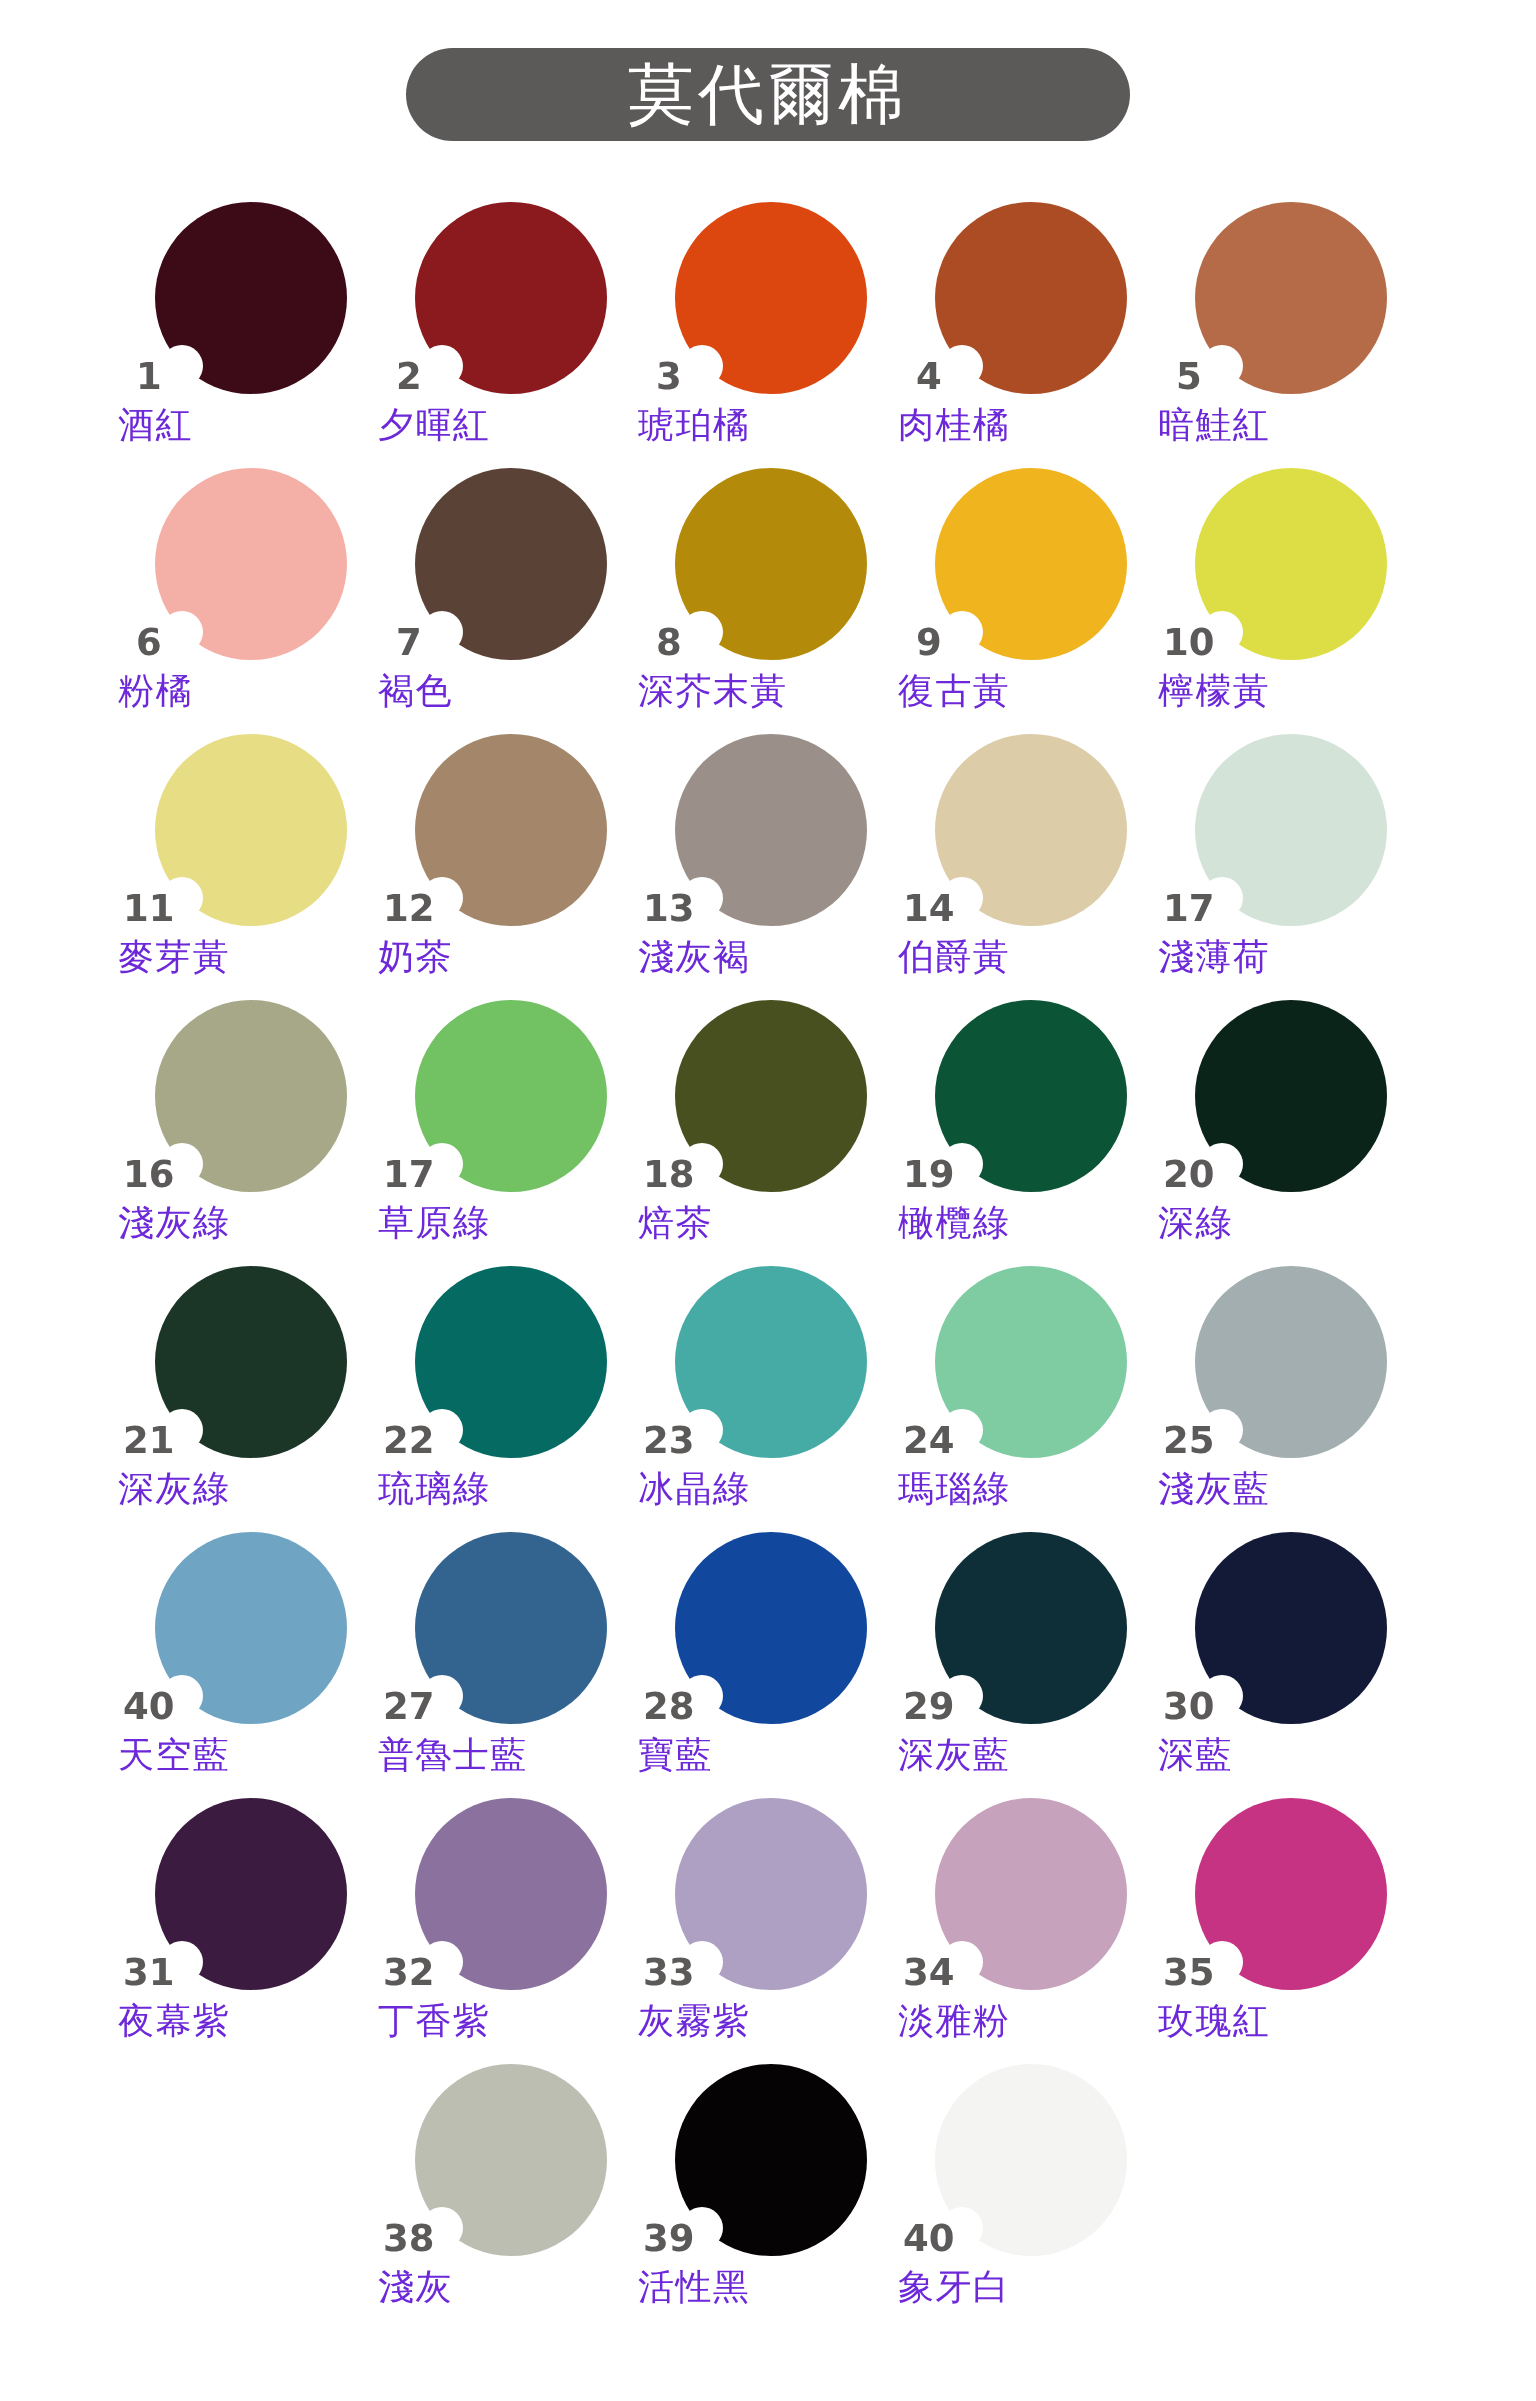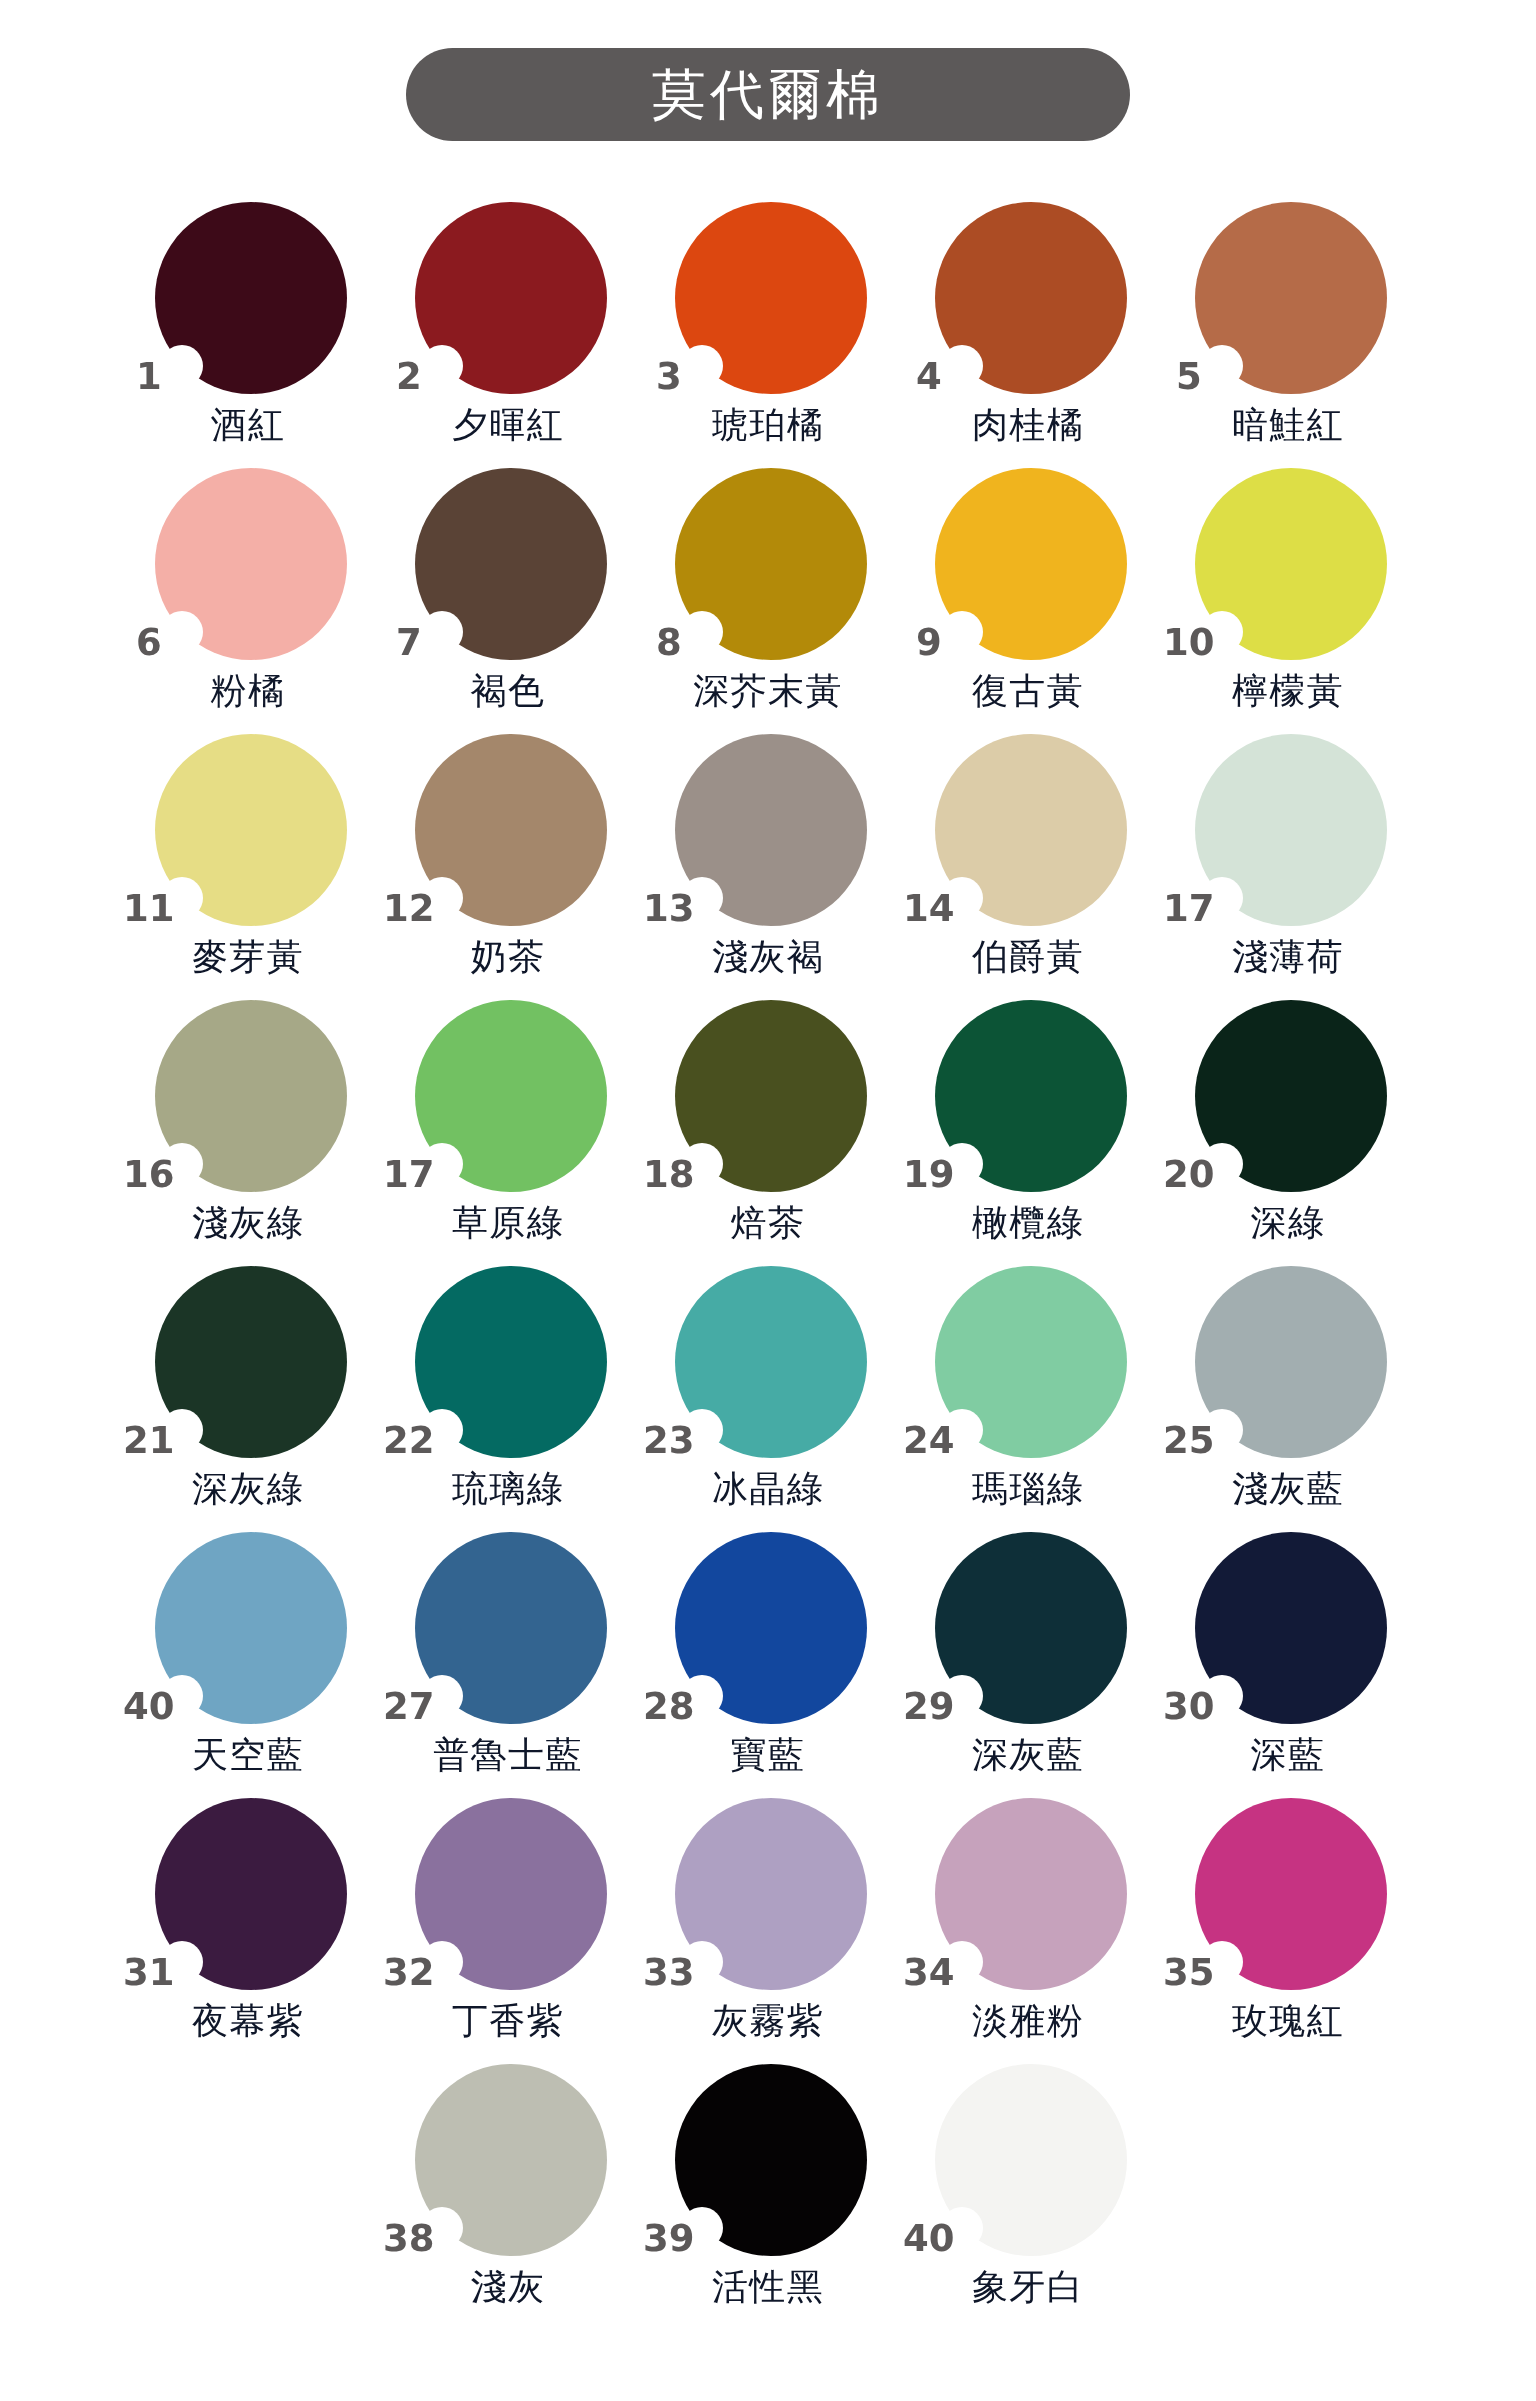--- a/index.html
+++ b/index.html
@@ -36,21 +36,21 @@
     background: #5C5959;
     border-radius: 62px;
     height: 93px;
     width: 724px;
     display: flex;
     align-items: center;
     justify-content: center;
   }
   #title-text {
     color: #ffffff;
-    font-size: 54px;
+    font-size: 66px;
     letter-spacing: 4.1px;
     font-weight: 400;
     line-height: 1;
     font-family: "DejaVu Sans", "Liberation Sans", sans-serif;
   }
 
   
   #grid {
     position: absolute;
     top: 202px;
@@ -106,22 +106,22 @@
     font-family: "DejaVu Sans", "Liberation Sans", sans-serif;
     z-index: 3;
   }
   .num.wide { left: -6.8px; width: 75px; }
 
   .cname {
     position: absolute;
     top: 205px;
     left: 0;
     width: 260px;
-    text-align: center;
-    color: #0f172a;
+    text-align: left;
+    color: #6d28d9;
     font-size: 36px;
     letter-spacing: 1.4px;
     line-height: 1;
     font-family: "DejaVu Sans", "Liberation Sans", sans-serif;
   }
 
   
   .disc.heather {
     background-image:
       repeating-linear-gradient(37deg, rgba(255,255,255,.16) 0 0.7px, rgba(0,0,0,0) 0.7px 2.1px),

